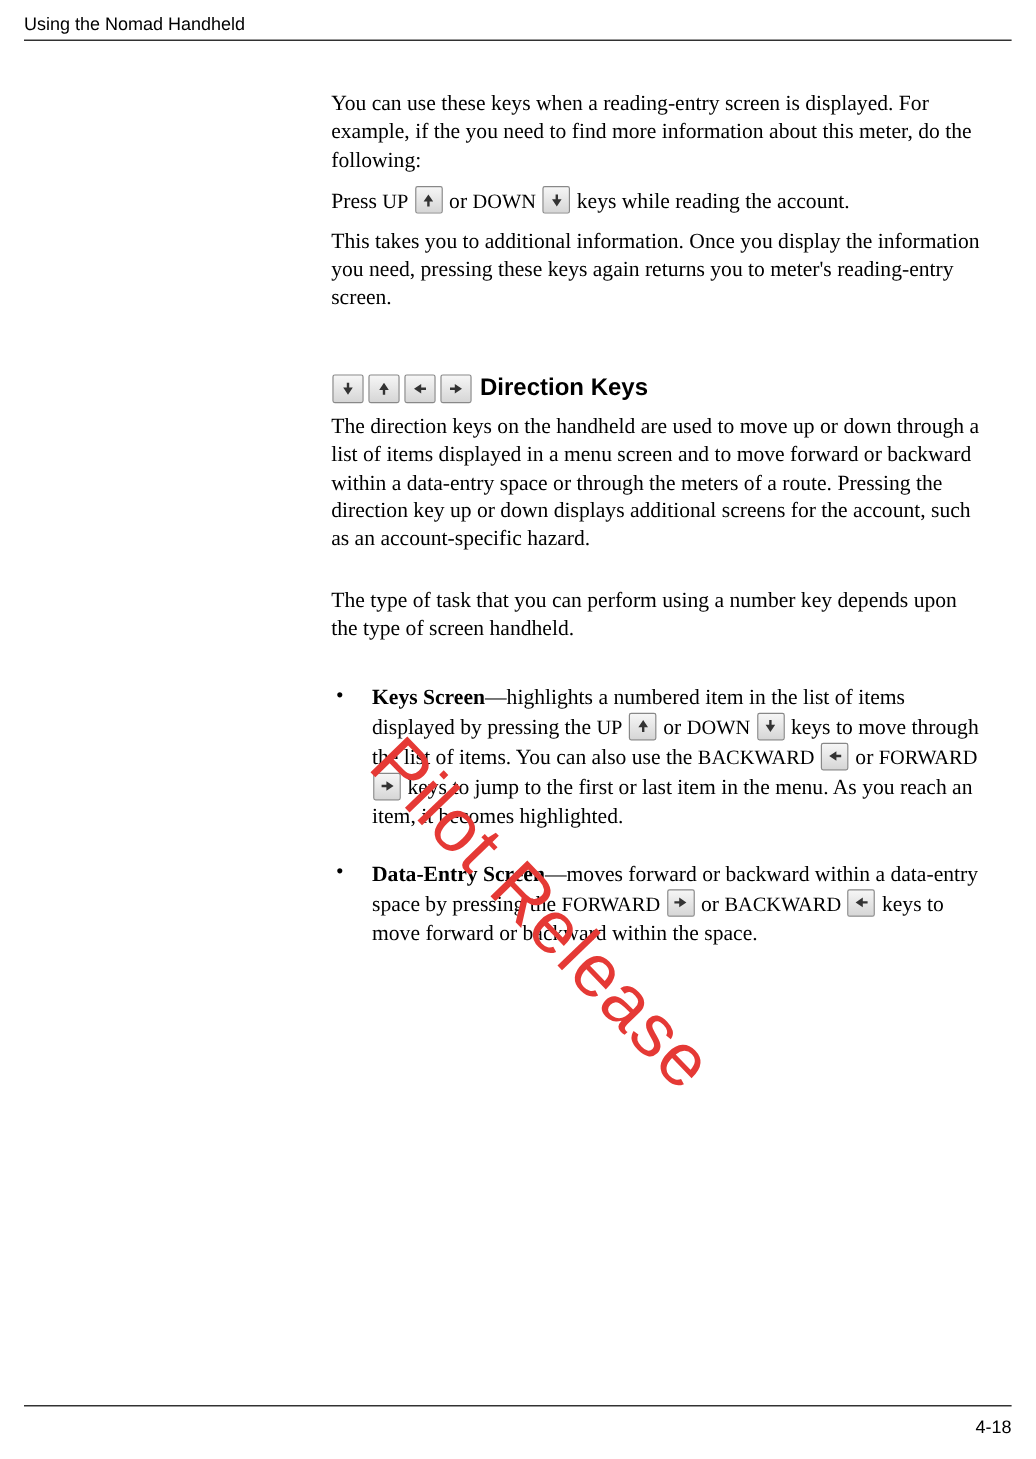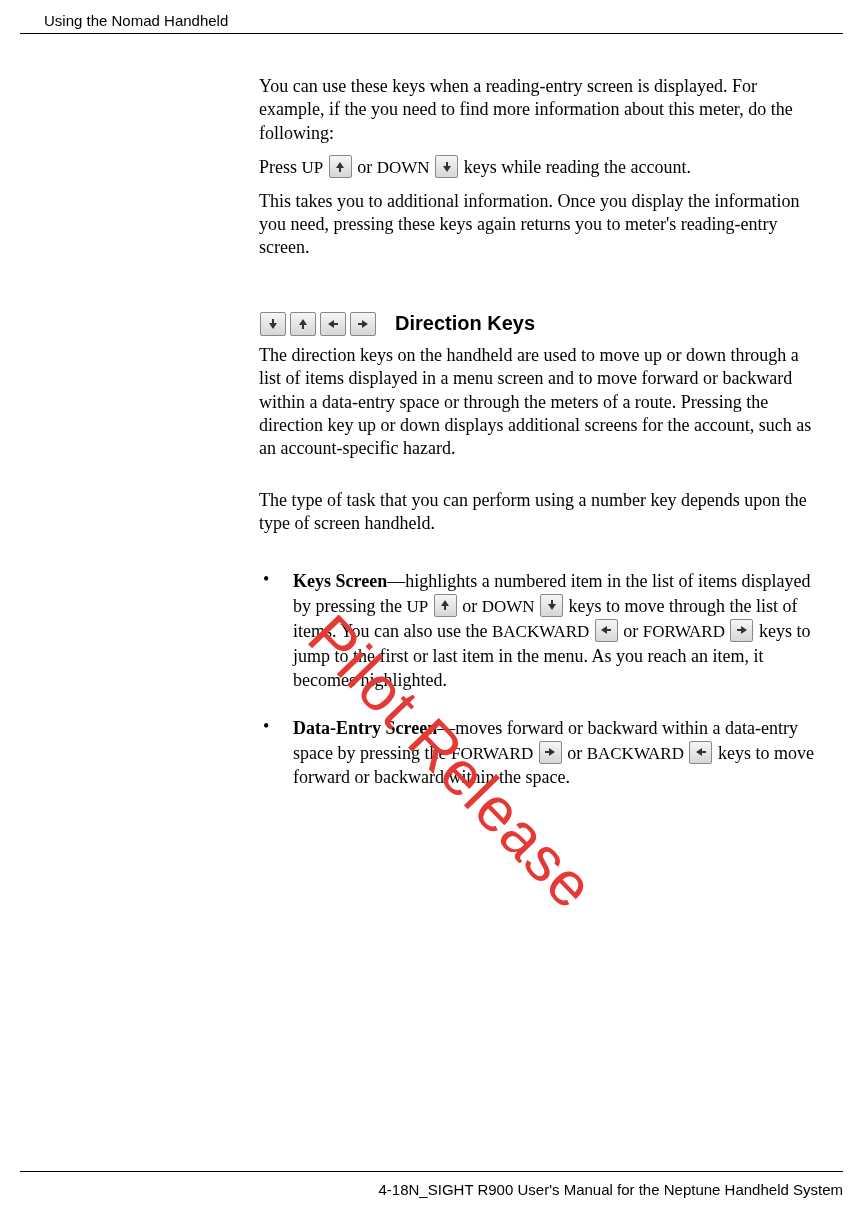--- a/index.html
+++ b/index.html
@@ -13,32 +13,31 @@
     }
     .header {
       position: absolute;
       top: 12px;
       left: 20px;
       right: 20px;
       display: flex;
       justify-content: space-between;
       font-family: Arial, Helvetica, sans-serif;
       font-size: 15px;
-      margin-left: 24px;
     }
     .header-line {
       position: absolute;
       top: 33px;
       left: 20px;
       right: 20px;
       border-bottom: 1.5px solid #000;
     }
     .content {
       position: absolute;
-      left: 259px;
+      left: 276px;
       right: 40px;
       top: 75px;
     }
     .para {
       font-size: 18px;
       line-height: 1.3;
       margin-bottom: 10px;
     }
     .indented {
     }
@@ -61,21 +60,21 @@
       position: absolute;
       top: 50%;
       left: 50%;
       transform: translate(-50%, -50%);
     }
     .section-heading-row {
       display: flex;
       align-items: center;
       margin-top: 52px;
       margin-bottom: 8px;
-      gap: 18px;
+      gap: 6px;
     }
     .key-group {
       display: flex;
       gap: 2px;
     }
     .key-group .key-icon {
       width: 26px;
       height: 24px;
     }
     .section-heading {
@@ -226,14 +225,13 @@
     </div>
   </div>
 
 </div>
 
 <div class="watermark">Pilot Release</div>
 
 <div class="footer-line"></div>
 <div class="footer">
   <span>4-18</span>
-  <span>N_SIGHT R900 User's Manual for the Neptune Handheld System</span>
 </div>
 
 </body></html>

